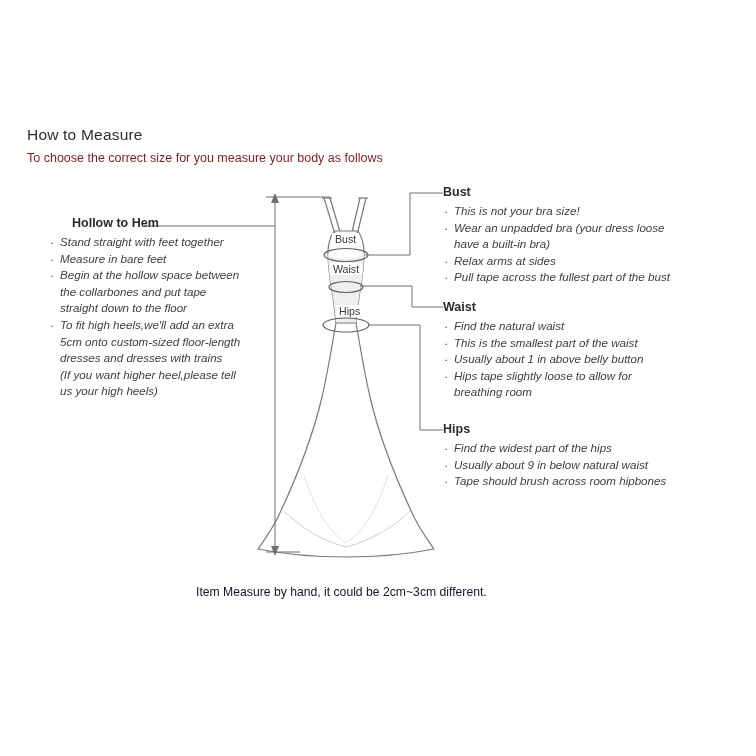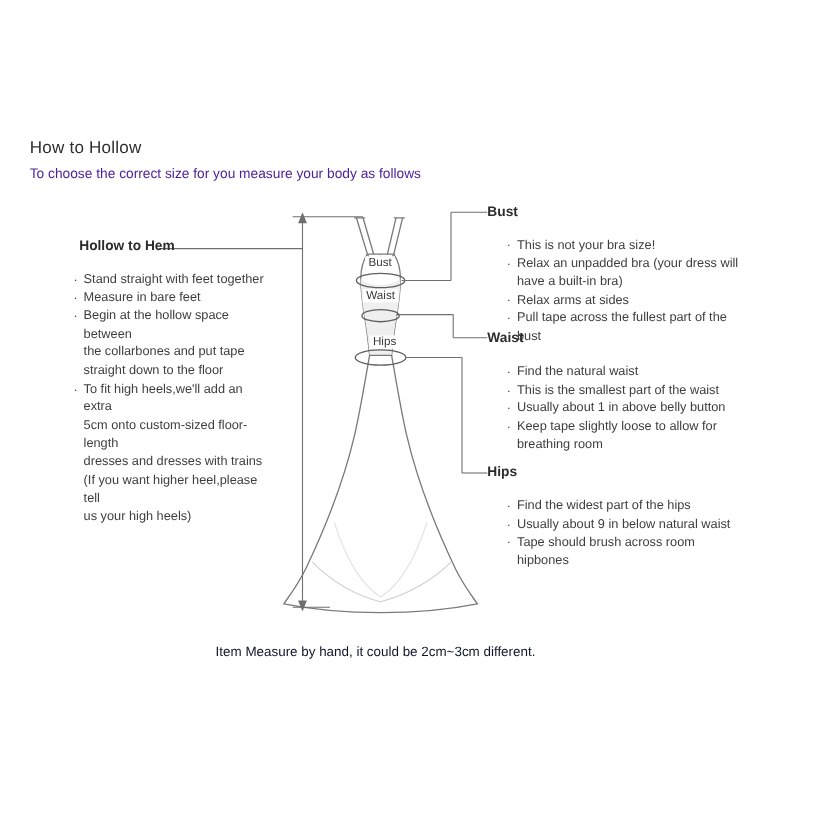--- a/index.html
+++ b/index.html
@@ -28,34 +28,35 @@
     top: 126px;
     font-size: 15.5px;
     color: #2e2e2e;
     letter-spacing: 0.2px;
   }
   .subtitle {
     position: absolute;
     left: 27px;
     top: 151px;
     font-size: 12.5px;
-    color: #4c1d95;
+    color: #7f1d1d;
   }
 
   .blockhead {
     font-size: 12.5px;
     font-weight: bold;
     color: #2b2b2b;
     margin: 0 0 4px 0;
     white-space: nowrap;
   }
   .bullets {
     list-style: none;
-    margin: 16px;
+    margin: 0;
     padding: 0;
+    font-style: italic;
   }
   .bullets li {
     font-size: 11.6px;
     line-height: 16.6px;
     color: #3d3d3d;
     padding-left: 11px;
     position: relative;
     white-space: pre-line;
   }
   .bullets li::before {
@@ -130,21 +131,21 @@
   }
   #label-bust  { left: 332px; top: 233px; }
   #label-waist { left: 330px; top: 263px; }
   #label-hips  { left: 336px; top: 305px; }
 </style>
 </head>
 <body>
 
 <div id="page">
 
-  <div class="title">How to Hollow</div>
+  <div class="title">How to Measure</div>
   <div class="subtitle">To choose the correct size for you measure your body as follows</div>
 
   <svg id="figure" viewBox="0 0 200 395">
 
     <path d="M76 23 L86 56" fill="none" stroke="#7a7a7a" stroke-width="1.2"></path>
     <path d="M82 23 L92 57" fill="none" stroke="#7a7a7a" stroke-width="1.2"></path>
     <path d="M118 23 L110 56" fill="none" stroke="#7a7a7a" stroke-width="1.2"></path>
     <path d="M112 23 L104 57" fill="none" stroke="#7a7a7a" stroke-width="1.2"></path>
 
     <path d="M74 23 L84 23" fill="none" stroke="#7a7a7a" stroke-width="1.2"></path>
@@ -224,34 +225,34 @@
 dresses and dresses with trains
 (If you want higher heel,please tell
 us your high heels)</li>
     </ul>
   </div>
 
   <div id="block-bust">
     <div class="blockhead">Bust</div>
     <ul class="bullets">
       <li>This is not your bra size!</li>
-      <li>Relax an unpadded bra (your dress will
+      <li>Wear an unpadded bra (your dress loose
 have a built-in bra)</li>
       <li>Relax arms at sides</li>
       <li>Pull tape across the fullest part of the bust</li>
     </ul>
   </div>
 
   <div id="block-waist">
     <div class="blockhead">Waist</div>
     <ul class="bullets">
       <li>Find the natural waist</li>
       <li>This is the smallest part of the waist</li>
       <li>Usually about 1 in above belly button</li>
-      <li>Keep tape slightly loose to allow for
+      <li>Hips tape slightly loose to allow for
 breathing room</li>
     </ul>
   </div>
 
   <div id="block-hips">
     <div class="blockhead">Hips</div>
     <ul class="bullets">
       <li>Find the widest part of the hips</li>
       <li>Usually about 9 in below natural waist</li>
       <li>Tape should brush across room hipbones</li>

